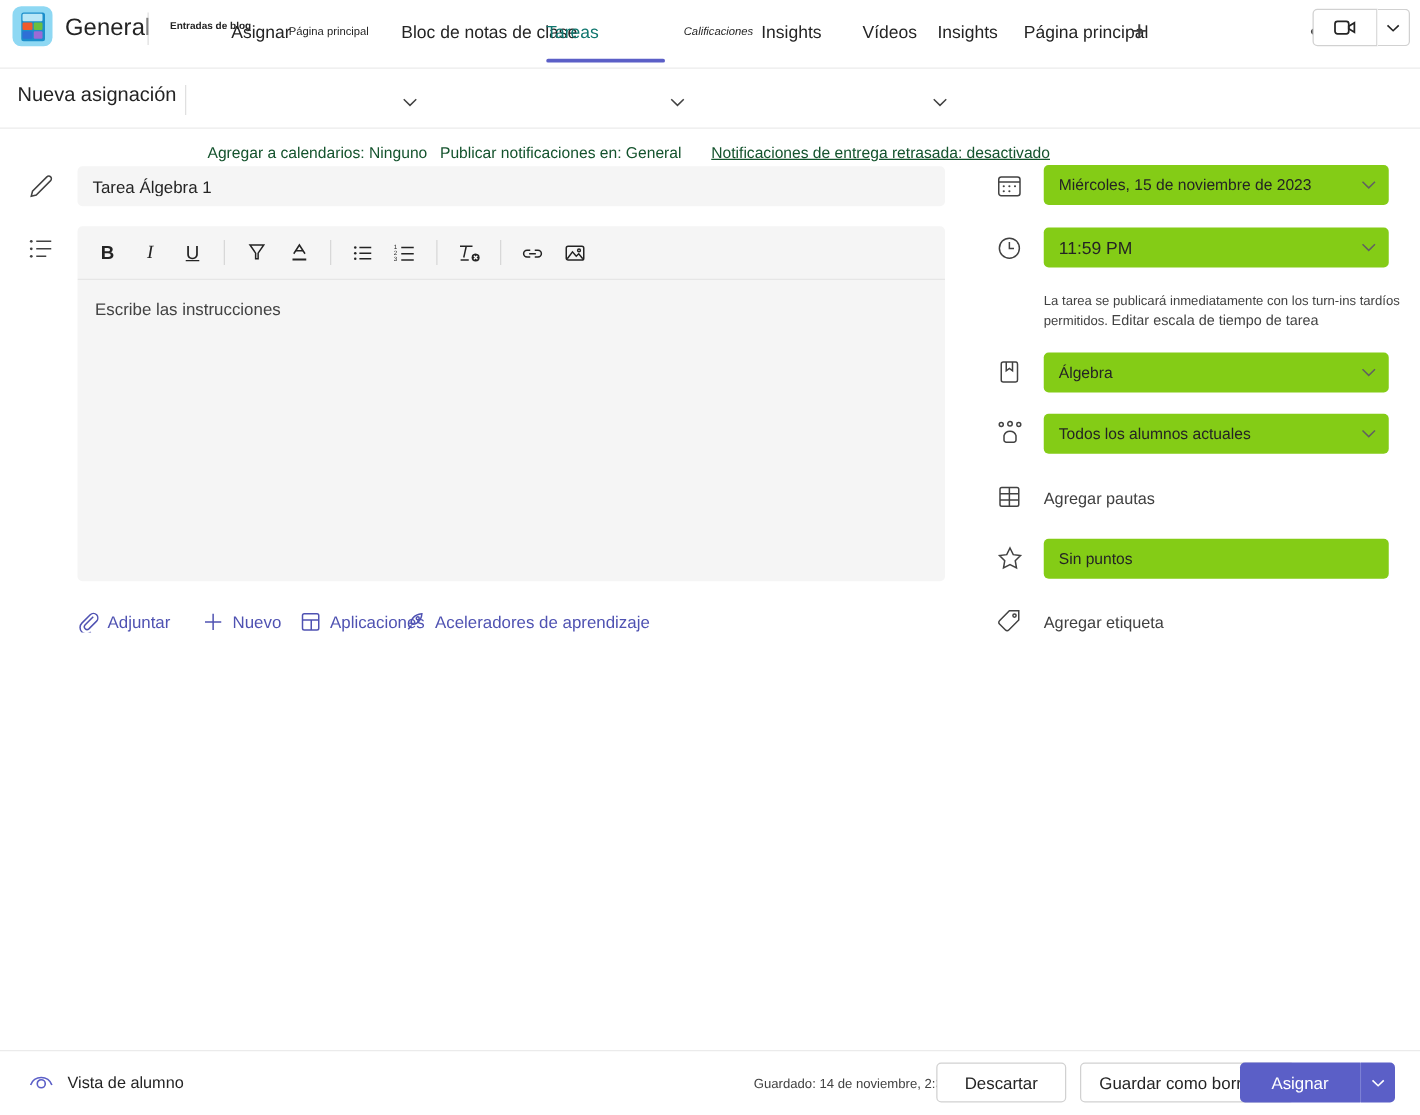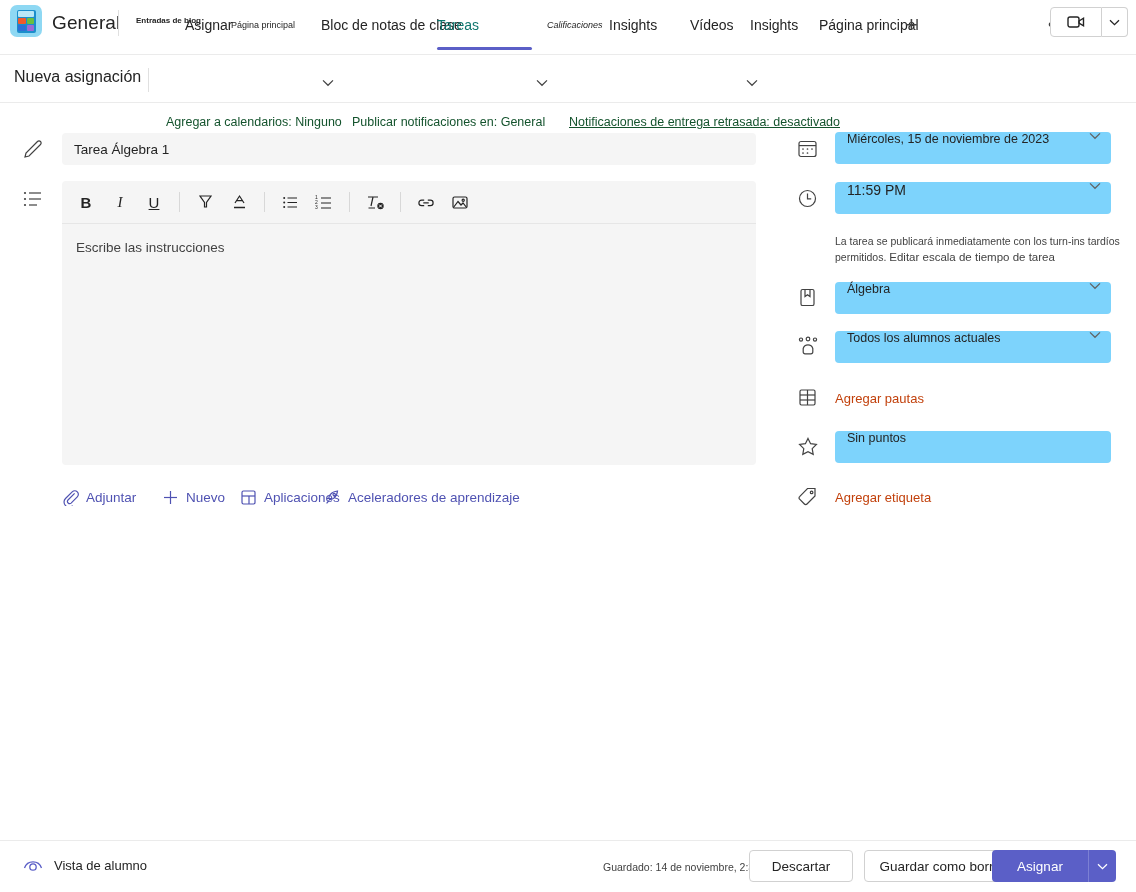--- a/index.html
+++ b/index.html
@@ -136,27 +136,27 @@
   .attach-row { position: absolute; left: 62px; top: 489px; height: 28px; }
   .attach-item {
     position: absolute; display: flex; align-items: center; gap: 7px;
     color: #4f52b2; font-size: 13.5px; cursor: pointer; white-space: nowrap;
   }
 
   
   .rp-icon { position: absolute; color: #424242; }
   .rp-field {
     position: absolute; height: 32px; width: 276px;
-    background: #7dd3fc; border-radius: 4px;
-    display: flex; align-items: flex-start;
+    background: #84cc16; border-radius: 4px;
+    display: flex; align-items: center;
     padding: 0 10px 0 12px; cursor: pointer;
   }
   .rp-field-text { font-size: 12.5px; color: #242424; flex: 1; }
   .rp-plain {
-    position: absolute; font-size: 13px; color: #c2410c; cursor: pointer;
+    position: absolute; font-size: 13px; color: #404040; cursor: pointer;
   }
   .rp-help {
     position: absolute; left: 835px; top: 234px; width: 290px;
     font-size: 10.5px; color: #424242; line-height: 1.45;
   }
   .rp-help a { color: #424242; text-decoration: none; font-size: 11.5px; }
 
   
   .bottombar {
     position: absolute; left: 0; bottom: 0; width: 1136px; height: 52px;

